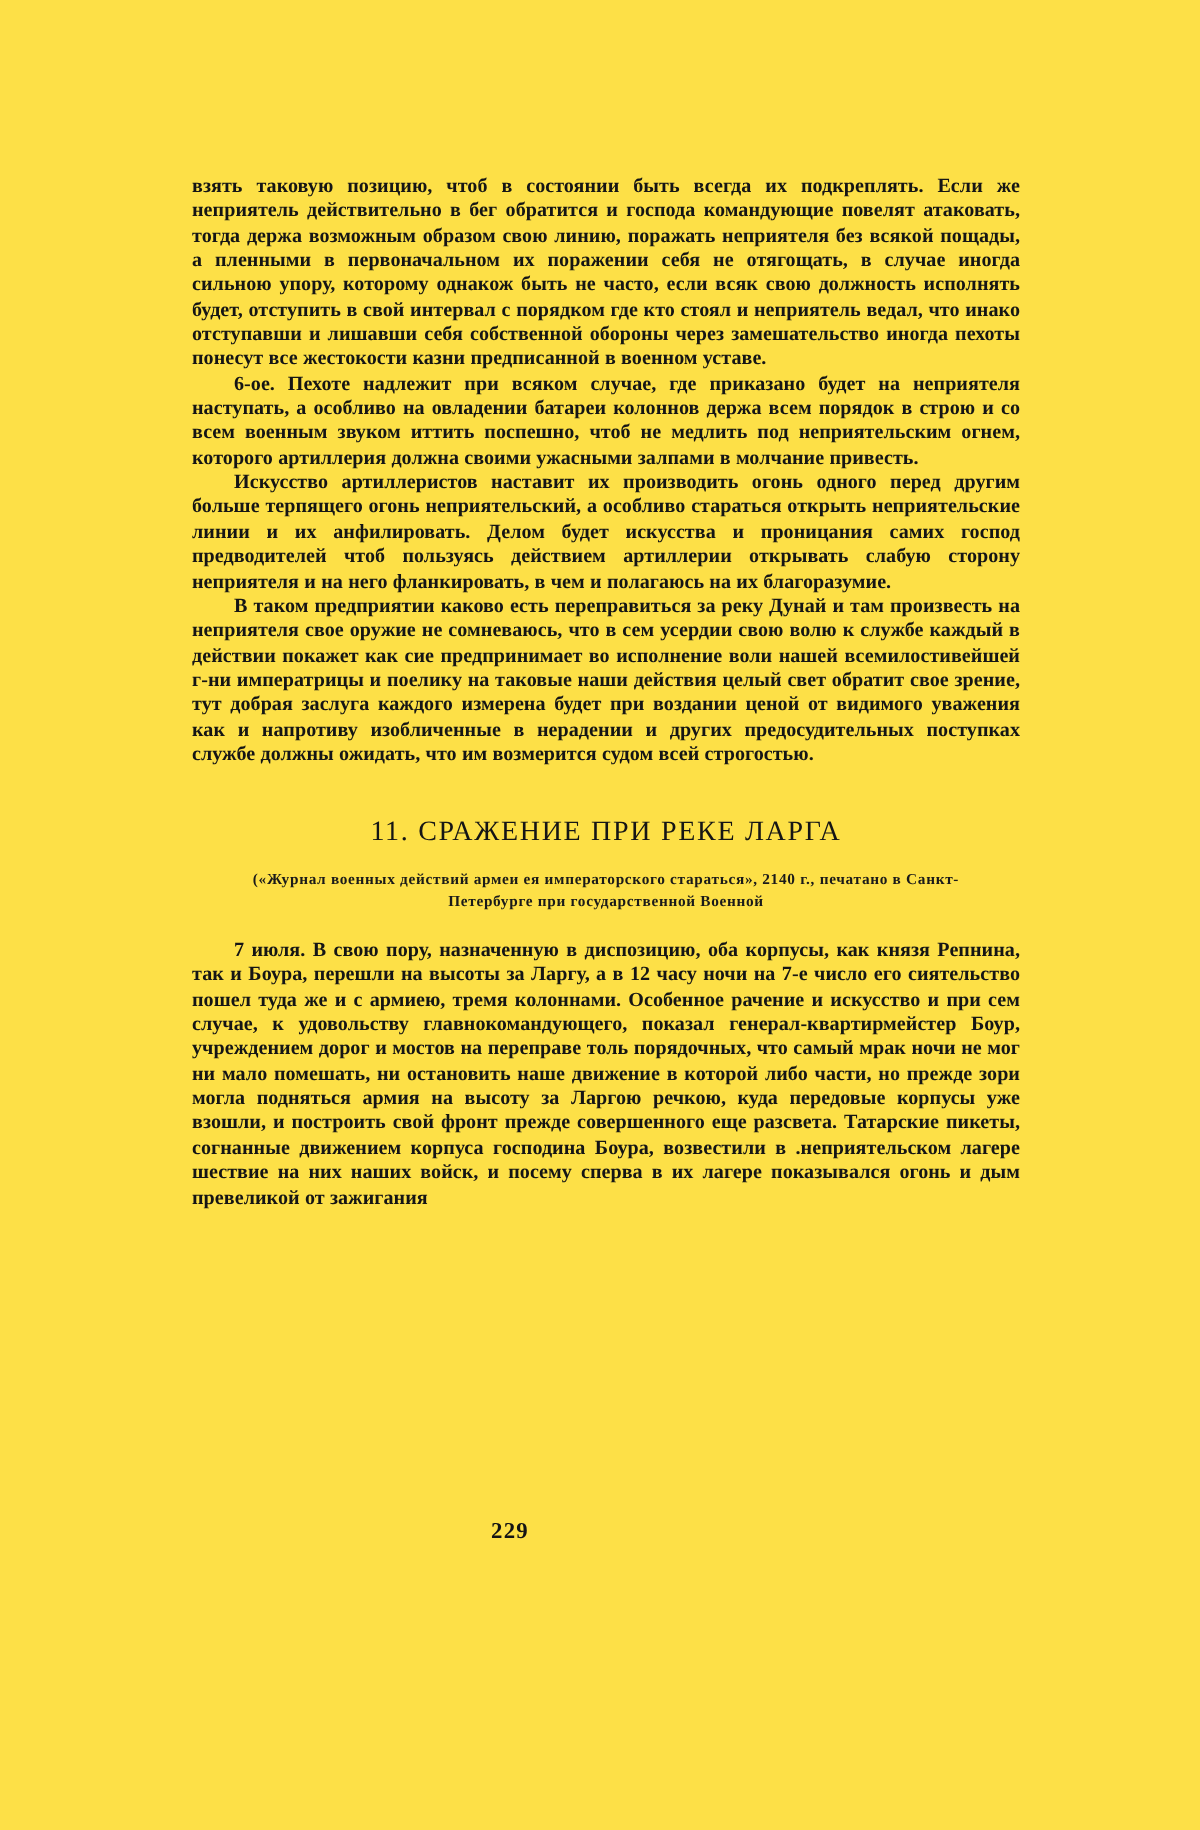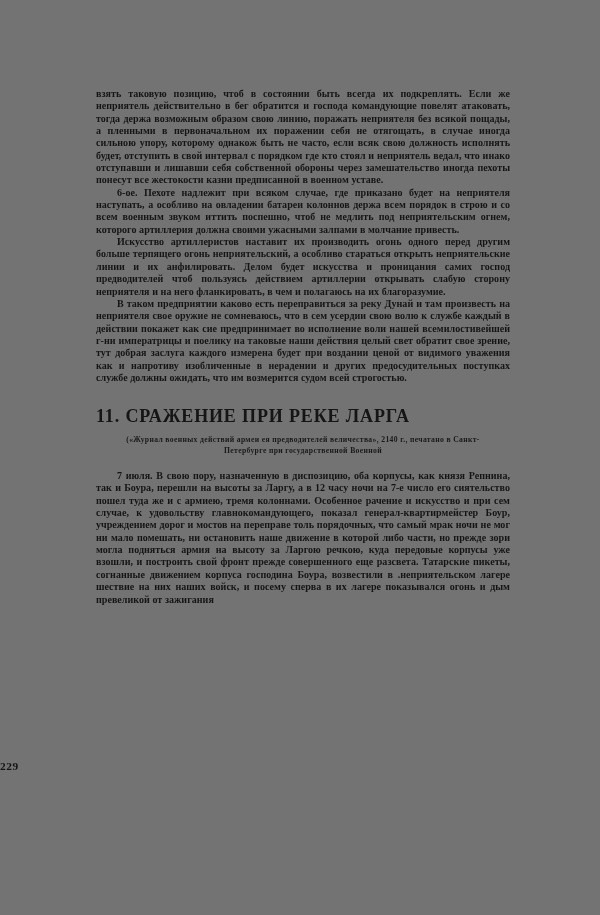--- a/index.html
+++ b/index.html
@@ -4,21 +4,21 @@
 <style>
   html, body {
     margin: 0;
     padding: 0;
     background: #ffffff;
   }
   .page {
     position: relative;
     width: 600px;
     height: 915px;
-    background: #737373;
+    background: #fde047;
     overflow: hidden;
     font-family: "Liberation Serif", "DejaVu Serif", serif;
     color: #151515;
   }
   .textblock {
     position: absolute;
     left: 96px;
     top: 88px;
     width: 414px;
   }
@@ -32,23 +32,23 @@
     word-spacing: 0.1px;
     font-weight: 600;
     -webkit-font-smoothing: none;
   }
   p.body.noindent {
     text-indent: 0;
   }
   .section-title {
     margin: 0;
     padding: 0;
-    text-align: left;
-    font-size: 18px;
-    font-weight: 700;
+    text-align: center;
+    font-size: 14px;
+    font-weight: 400;
     letter-spacing: 0.85px;
     line-height: 15px;
     font-family: "Liberation Serif", "DejaVu Serif", serif;
   }
   .title-gap-before { height: 25px; }
   .title-gap-after  { height: 11px; }
   .cite-gap-after   { height: 14px; }
   .source-note {
     margin: 0 auto;
     width: 374px;
@@ -60,21 +60,21 @@
     color: #1a1a1a;
   }
   .source-note .last-line {
     display: block;
   }
   .folio {
     position: absolute;
     left: 0;
     top: 760px;
     width: 510px;
-    text-align: left;
+    text-align: center;
     font-size: 11.4px;
     font-weight: 700;
     letter-spacing: 0.6px;
     font-family: "Liberation Serif", "DejaVu Serif", serif;
     color: #141414;
   }
 </style>
 </head>
 <body>
 
@@ -90,21 +90,21 @@
 
     <p class="body">В таком предприятии каково есть переправиться за реку Дунай и там произвесть на неприятеля свое оружие не сомневаюсь, что в сем усердии свою волю к службе каждый в действии покажет как сие предпринимает во исполнение воли нашей всемилостивейшей г-ни императрицы и поелику на таковые наши действия целый свет обратит свое зрение, тут добрая заслуга каждого измерена будет при воздании ценой от видимого уважения как и напротиву изобличенные в нерадении и других предосудительных поступках службе должны ожидать, что им возмерится судом всей строгостью.</p>
 
     <div class="title-gap-before"></div>
 
     <h2 class="section-title">11. СРАЖЕНИЕ ПРИ РЕКЕ ЛАРГА</h2>
 
     <div class="title-gap-after"></div>
 
     <div class="source-note">
-      <span>(«Журнал военных действий армеи ея предводителей величества»,</span>
+      <span>(«Журнал военных действий армеи ея императорского стараться»,</span>
       <span>2140 г., печатано в Санкт-Петербурге при государственной Военной</span>
     </div>
 
     <div class="cite-gap-after"></div>
 
     <p class="body">7 июля. В свою пору, назначенную в диспозицию, оба корпусы, как князя Репнина, так и Боура, перешли на высоты за Ларгу, а в 12 часу ночи на 7-е число его сиятельство пошел туда же и с армиею, тремя колоннами. Особенное рачение и искусство и при сем случае, к удовольству главнокомандующего, показал генерал-квартирмейстер Боур, учреждением дорог и мостов на переправе толь порядочных, что самый мрак ночи не мог ни мало помешать, ни остановить наше движение в которой либо части, но прежде зори могла подняться армия на высоту за Ларгою речкою, куда передовые корпусы уже взошли, и построить свой фронт прежде совершенного еще разсвета. Татарские пикеты, согнанные движением корпуса господина Боура, возвестили в .неприятельском лагере шествие на них наших войск, и посему сперва в их лагере показывался огонь и дым превеликой от зажигания</p>
 
   </div>
 
   <div class="folio">229</div>

